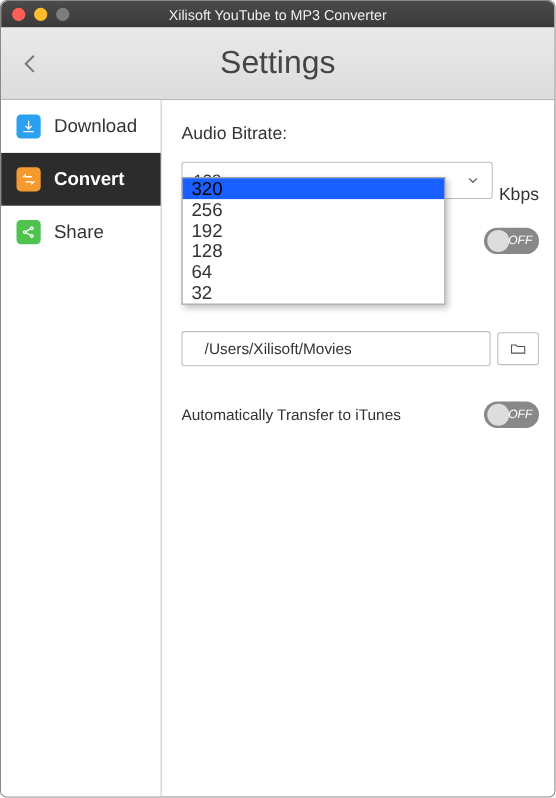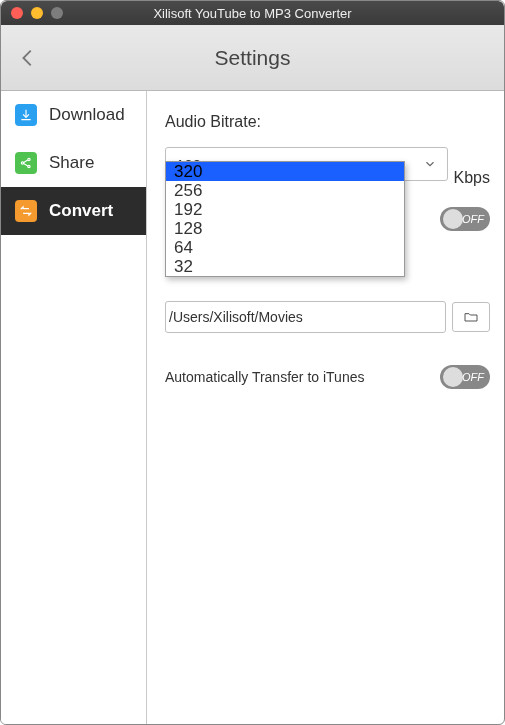--- a/index.html
+++ b/index.html
@@ -41,21 +41,21 @@
   }
   .back-btn {
     margin-left: 12px;
     width: 30px; height: 40px;
     display: flex; align-items: center; justify-content: center;
     cursor: pointer;
   }
   .back-btn svg { stroke: #777; fill: none; stroke-width: 2; }
   .header-title {
     position: absolute; left: 0; right: 0; text-align: center;
-    font-size: 21px; font-weight: 300; color: #444;
+    font-size: 29px; font-weight: 300; color: #444;
     pointer-events: none;
   }
   .body-row { display: flex; height: calc(100% - 90px); position: relative; }
   .sidebar {
     width: 146px; border-right: 1px solid #c9c9c9;
     background: #fff;
   }
   .side-item {
     display: flex; align-items: center; gap: 12px;
     height: 48px; padding-left: 14px;
@@ -98,21 +98,21 @@
     position: absolute; left: 3px;
   }
   .toggle .txt {
     color: #fff; font-size: 11px; position: absolute; right: 6px; font-style: italic;
   }
   .path-row {
     display: flex; align-items: center; gap: 6px; height: 36px; margin-top: 6px; margin-bottom: 22px;
   }
   .path-input {
     flex: 1; height: 32px; border: 1px solid #bfbfbf; border-radius: 3px;
-    padding: 0 3px; font-size: 14px; color: #333; background:#fff;
+    padding: 0 20px; font-size: 14px; color: #333; background:#fff;
   }
   .browse {
     width: 38px; height: 30px; border: 1px solid #bfbfbf; border-radius: 3px;
     display: flex; align-items: center; justify-content: center; cursor: pointer;
     background:#fff;
   }
   .browse svg { stroke: #555; fill: none; stroke-width: 1.5; }
   .dropdown-panel {
     position: absolute;
     left: 18px; top: 70px;
@@ -154,39 +154,39 @@
     <div class="side-item">
       <span class="side-icon ic-download">
         <svg viewBox="0 0 24 24" width="14" height="14">
             <path d="M12 3v12"></path>
             <polyline points="7 11 12 16 17 11"></polyline>
             <path d="M4 20h16"></path>
           </svg>
       </span>
       <span>Download</span>
     </div>
+    <div class="side-item active">
+      <span class="side-icon ic-convert">
+        <svg viewBox="0 0 24 24" width="14" height="14">
+            <polyline points="3 9 7 5 7 8 17 8"></polyline>
+            <polyline points="21 15 17 19 17 16 7 16"></polyline>
+          </svg>
+      </span>
+      <span>Convert</span>
+    </div>
     <div class="side-item">
       <span class="side-icon ic-share">
         <svg viewBox="0 0 24 24" width="14" height="14">
             <circle cx="6" cy="12" r="2"></circle>
             <circle cx="17" cy="6" r="2"></circle>
             <circle cx="17" cy="18" r="2"></circle>
             <path d="M8 11l7-4M8 13l7 4"></path>
           </svg>
       </span>
       <span>Share</span>
-    </div>
-    <div class="side-item active">
-      <span class="side-icon ic-convert">
-        <svg viewBox="0 0 24 24" width="14" height="14">
-            <polyline points="3 9 7 5 7 8 17 8"></polyline>
-            <polyline points="21 15 17 19 17 16 7 16"></polyline>
-          </svg>
-      </span>
-      <span>Convert</span>
     </div>
   </div>
 
   <div class="content">
     <div class="label">Audio Bitrate:</div>
 
     <div class="row">
       <div class="select-box">
         <span>128</span>
         <span class="chev">

